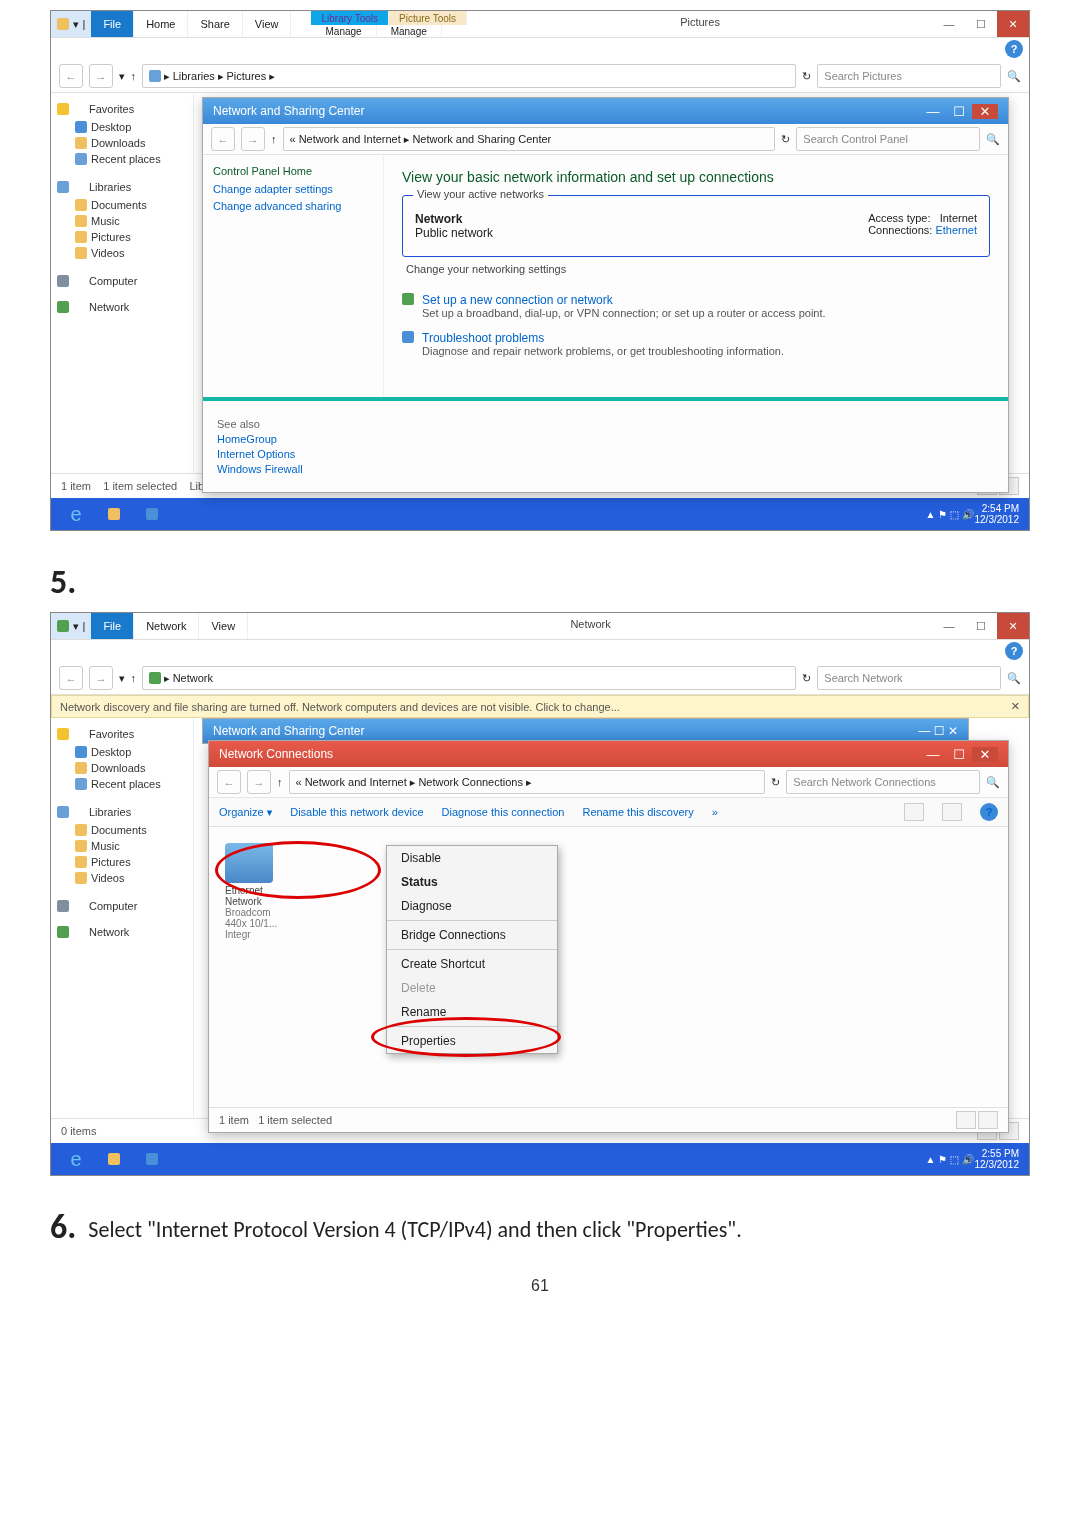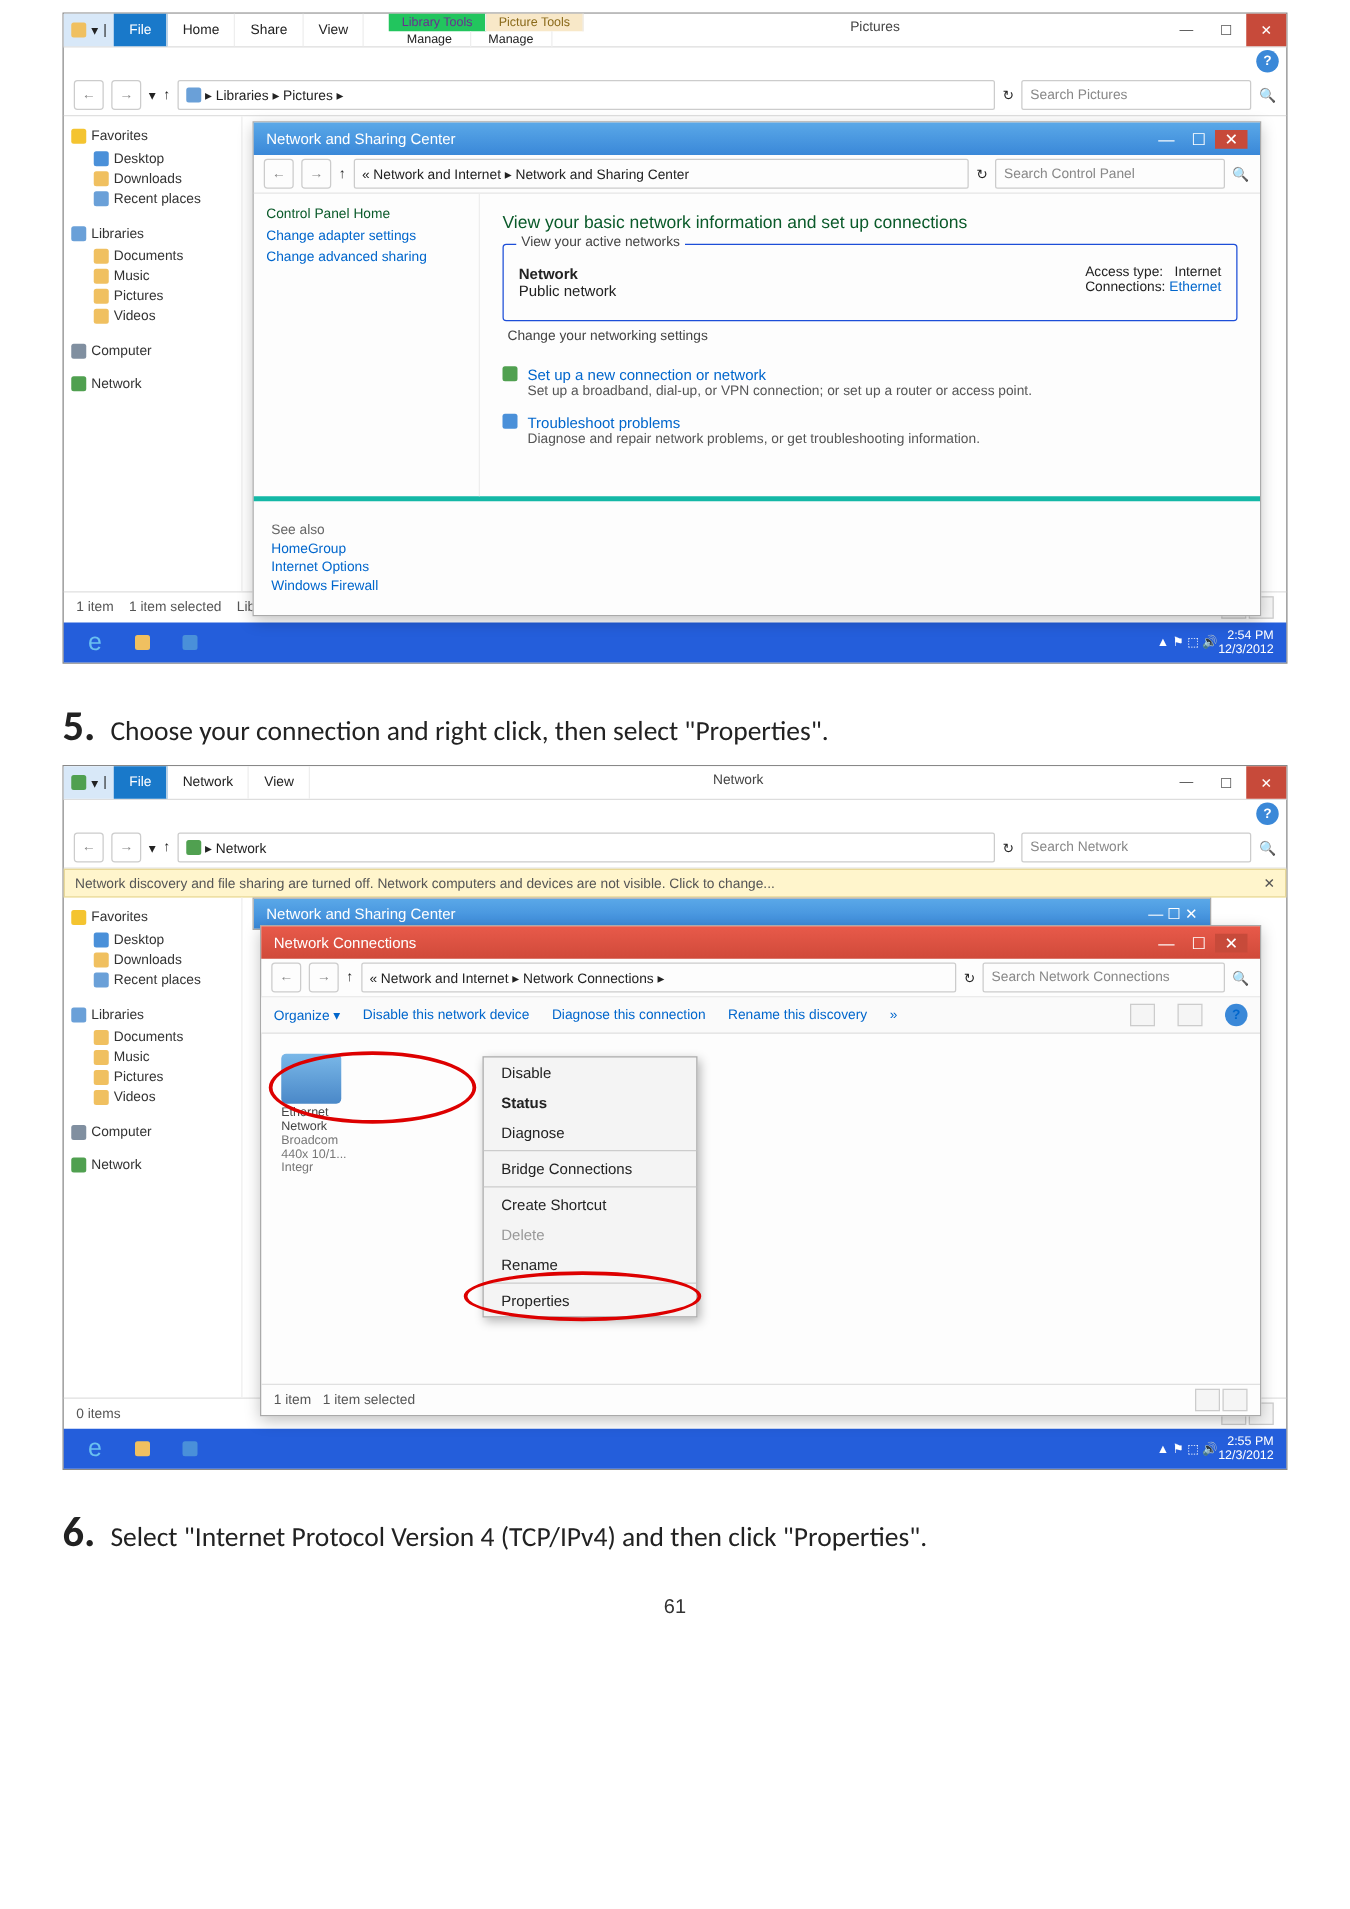--- a/index.html
+++ b/index.html
@@ -2,34 +2,34 @@
 <html><head>
 <meta charset="utf-8">
 <style>
   body{margin:0;background:#fff;font-family:"Segoe UI",Arial,sans-serif;color:#222;font-size:13px}
   .page{width:1080px;margin:0 auto;padding:0 50px 40px;box-sizing:border-box}
   .shot{border:1px solid #888;margin:10px 0 30px;position:relative;background:#fff}
   .ribbon{height:26px;background:#fff;border-bottom:1px solid #ddd;display:flex;align-items:stretch;font-size:11px}
   .qat{display:flex;align-items:center;padding:0 6px;gap:4px;background:#d8e8f8}
   .tab{padding:5px 12px;border-right:1px solid #eee;display:flex;align-items:center}
   .tab.file{background:#1979ca;color:#fff}
-  .tab.tool{background:#22c55e;color:#6b2e91}
+  .tab.tool{background:#0ea5e9;color:#6b2e91}
   .tab.tool2{background:#f8e8c8;color:#8a6a1a}
   .ribbon .title{flex:1;text-align:center;color:#444;padding-top:5px}
   .winbtns{display:flex}
   .winbtn{width:32px;display:flex;align-items:center;justify-content:center;color:#555}
   .winbtn.close{background:#c74a3a;color:#fff}
   .crumb{height:32px;border-bottom:1px solid #e0e0e0;display:flex;align-items:center;padding:0 8px;gap:6px;font-size:11px}
   .navbtn{width:22px;height:22px;border:1px solid #ccc;border-radius:3px;display:flex;align-items:center;justify-content:center;color:#888}
   .addr{flex:1;border:1px solid #ccc;height:22px;display:flex;align-items:center;padding:0 6px;border-radius:2px}
   .srch{width:170px;border:1px solid #ccc;height:22px;display:flex;align-items:center;padding:0 6px;border-radius:2px;color:#888}
   .body{display:flex;min-height:380px}
   .side{width:130px;border-right:1px solid #eee;padding:10px 6px;font-size:11px}
   .sgrp{margin-bottom:14px}
-  .sttl{color:#333;margin-bottom:4px;display:flex;align-items:flex-start;gap:4px}
+  .sttl{color:#333;margin-bottom:4px;display:flex;align-items:flex-start;gap:20px}
   .sit{padding:2px 0 2px 18px;color:#333;display:flex;align-items:center;gap:4px}
   .ico{width:12px;height:12px;display:inline-block;border-radius:2px}
   .ic-star{background:#f4c430}
   .ic-blue{background:#4a90d9}
   .ic-lib{background:#6aa0d8}
   .ic-fold{background:#f0c060}
   .ic-comp{background:#808fa0}
   .ic-net{background:#50a050}
   .main{flex:1;position:relative;padding:8px}
   .inner-win{position:absolute;left:8px;top:4px;right:20px;border:1px solid #aaa;box-shadow:0 4px 12px rgba(0,0,0,.25);background:#fdfdfd}
@@ -273,21 +273,20 @@
       <span>▲ ⚑ ⬚ 🔊</span>
       <div class="clock">
         <div>2:54 PM</div>
         <div>12/3/2012</div>
       </div>
     </div>
   </div>
 
   <div class="step">
     <div class="n">5.</div>
-    <div class="t">Choose your connection and right click, then select "Properties".</div>
   </div>
 
   <div class="shot">
     <div class="ribbon">
       <div class="qat">
         <span class="ico ic-net"></span>
         <span>▾</span>
         <span>|</span>
       </div>
       <div class="tab file">File</div>

